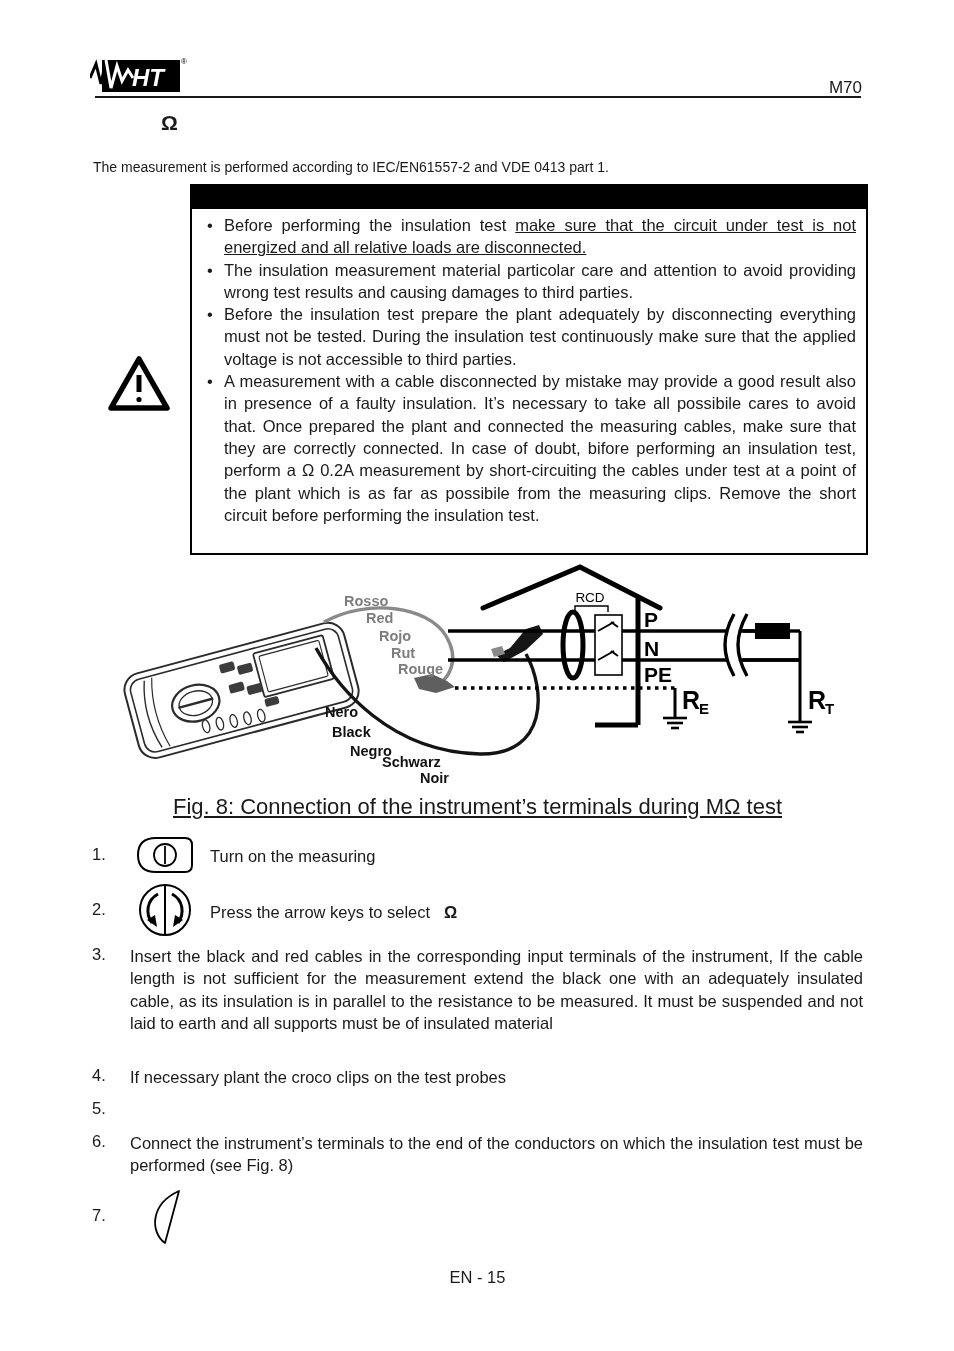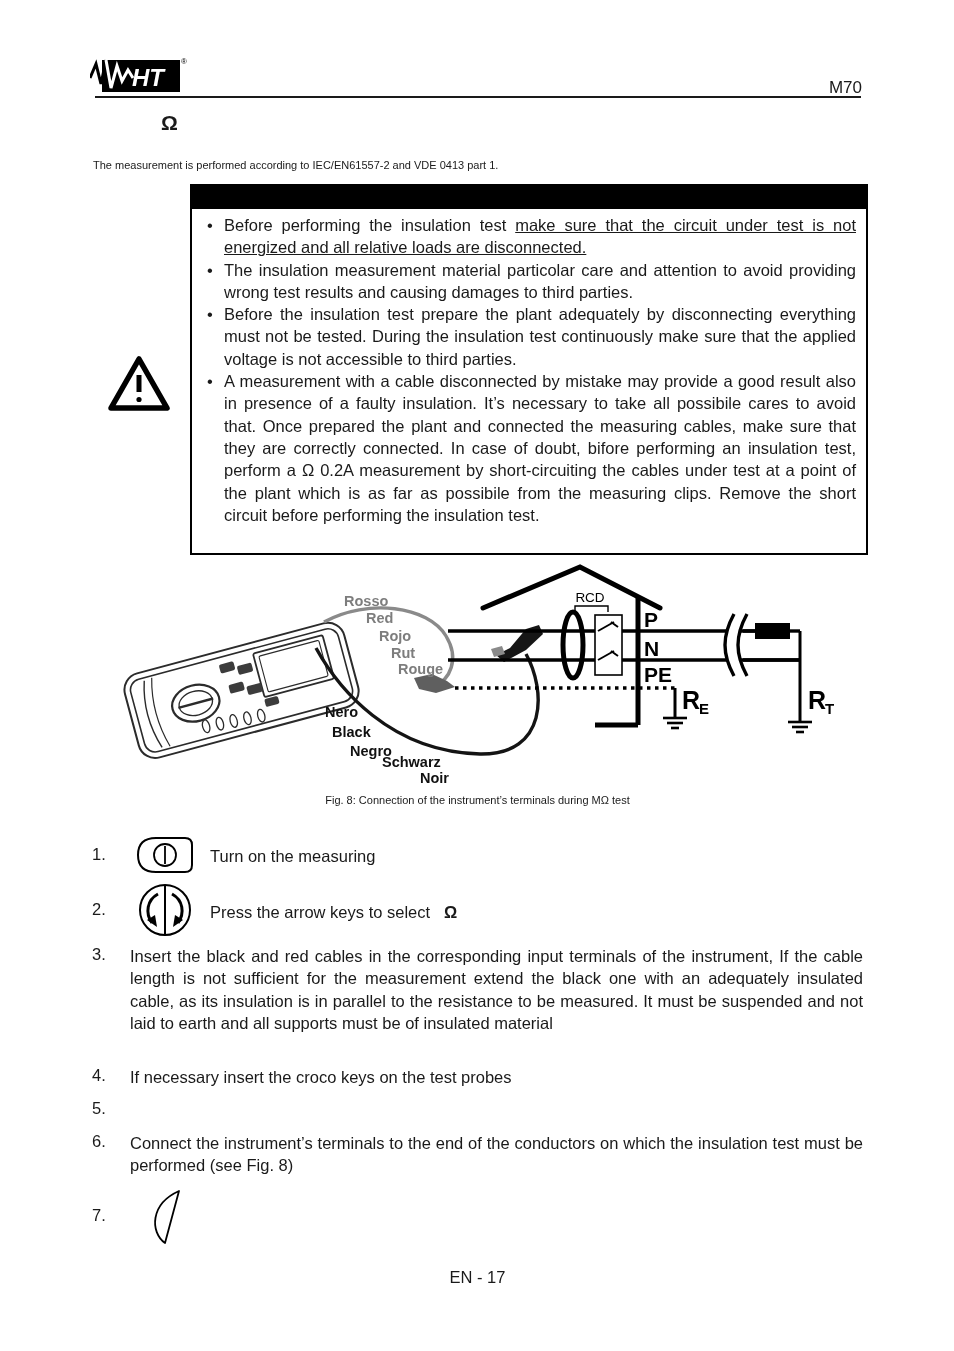--- a/index.html
+++ b/index.html
@@ -6,35 +6,35 @@
   .page{
     position:relative;width:954px;height:1351px;background:#ffffff;
     font-family:"Liberation Sans", sans-serif;color:#1a1a1a;overflow:hidden;
     margin:0 auto;
   }
   .abs{position:absolute;}
   
   .model{top:78px;right:92px;font-size:17px;}
   .hrule{left:95px;top:96px;width:766px;height:2px;background:#1a1a1a;}
   .omega-head{left:161px;top:111px;font-size:21px;font-weight:bold;}
-  .intro{left:93px;top:159px;font-size:11px;text-align:center;}
+  .intro{left:93px;top:159px;font-size:14px;text-align:center;}
   
   .blackbar{left:190px;top:184px;width:678px;height:23px;background:#000;}
   .warnbox{
     left:190px;top:207px;width:678px;height:348px;box-sizing:border-box;
     border:2px solid #000;background:#fff;padding:5px 10px 0 4px;
   }
   .wbullet{display:flex;font-size:16.5px;line-height:22.3px;}
   .wbullet .dot{flex:none;width:28px;text-align:center;}
   .wbullet .btext{flex:1;text-align:justify;}
   .u{text-decoration:underline;}
   .warntri{left:107px;top:354px;}
   
   .figsvg{left:98px;top:556px;}
-  .caption{left:93px;top:794px;width:769px;text-align:center;font-size:11px;}
+  .caption{left:93px;top:794px;width:769px;text-align:center;font-size:22px;text-decoration:underline;}
   
   .stepnum{left:92px;font-size:16.5px;}
   .steptext{font-size:16.5px;line-height:22.4px;}
   .just{text-align:justify;}
   .s1icon{left:134px;top:835px;}
   .s2icon{left:137px;top:882px;}
   .s7icon{left:148px;top:1188px;}
   .omega-inline{font-weight:bold;margin-left:14px;}
   .gap{display:inline-block;width:44px;}
   .footer{left:93px;top:1268px;width:769px;text-align:center;font-size:16.5px;}
@@ -207,29 +207,29 @@
     <path d="M 10,38 L 20,45 L 18,33 Z" fill="#000"></path>
     <path d="M 35,12 C 46,18 48,31 41,41" fill="none" stroke="#000" stroke-width="3"></path>
     <path d="M 46,38 L 36,45 L 38,33 Z" fill="#000"></path>
   </svg>
   <div class="abs steptext" style="left:210px;top:901px"><span>Press the arrow keys to select</span><span class="omega-inline">Ω</span></div>
 
   <div class="abs stepnum" style="top:945px">3.</div>
   <div class="abs steptext just" style="left:130px;top:945px;width:733px">Insert the black and red cables in the corresponding input terminals of the instrument, If the cable length is not sufficient for the measurement extend the black one with an adequately insulated cable, as its insulation is in parallel to the resistance to be measured. It must be suspended and not laid to earth and all supports must be of insulated material</div>
 
   <div class="abs stepnum" style="top:1066px">4.</div>
-  <div class="abs steptext" style="left:130px;top:1066px;width:733px">If necessary insert the croco keys on the test probes</div>
+  <div class="abs steptext" style="left:130px;top:1066px;width:733px">If necessary plant the croco clips on the test probes</div>
 
   <div class="abs stepnum" style="top:1099px">5.</div>
 
   <div class="abs stepnum" style="top:1132px">6.</div>
   <div class="abs steptext just" style="left:130px;top:1132px;width:733px">Connect the instrument’s terminals to the end of the conductors on which the insulation test must be performed (see Fig. 8)</div>
 
   <div class="abs stepnum" style="top:1206px">7.</div>
   <svg class="abs s7icon" width="36" height="60" viewBox="0 0 36 60">
     <path d="M 31,3 L 17,55 C 2,44 2,16 31,3 Z" fill="#fff" stroke="#000" stroke-width="1.8" stroke-linejoin="round"></path>
   </svg>
   <div class="abs steptext" style="left:208px;top:1197px;width:656px">
   </div>
 
-  <div class="abs footer">EN - 17</div>
+  <div class="abs footer">EN - 15</div>
 
 </div>
 
 </body></html>

